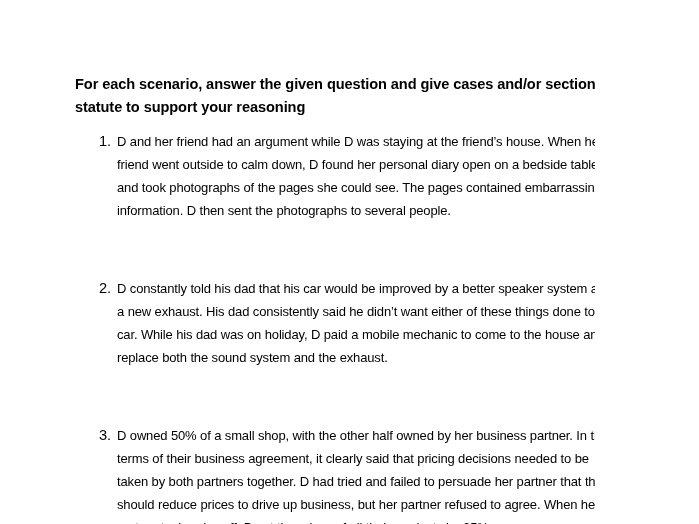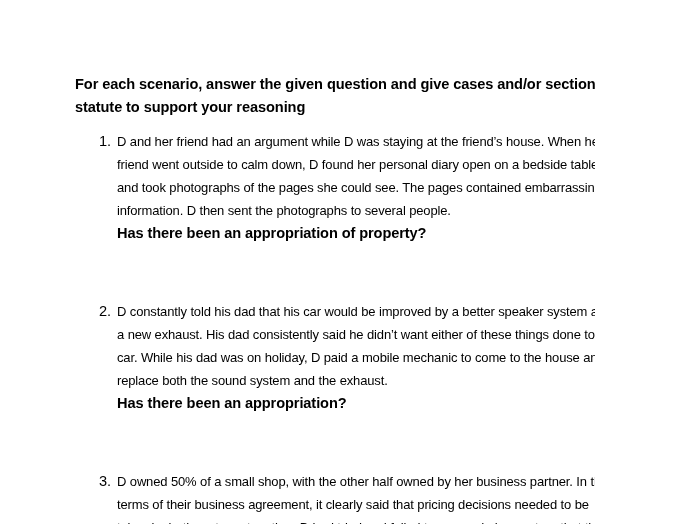--- a/index.html
+++ b/index.html
@@ -81,27 +81,25 @@
 
 <div class="page">
 
   <div class="doc-heading">For each scenario, answer the given question and give cases and/or sections of statute to support your reasoning</div>
 
   <div class="q-list">
 
     <div class="q-item">
       <span class="q-marker">1.</span>
       <div class="q-body">D and her friend had an argument while D was staying at the friend’s house. When her friend went outside to calm down, D found her personal diary open on a bedside table and took photographs of the pages she could see. The pages contained embarrassing information. D then sent the photographs to several people.</div>
-      <div class="q-question">Has there been an appropriation of property?</div>
     </div>
 
     <div class="q-item">
       <span class="q-marker">2.</span>
       <div class="q-body">D constantly told his dad that his car would be improved by a better speaker system and a new exhaust. His dad consistently said he didn’t want either of these things done to his car. While his dad was on holiday, D paid a mobile mechanic to come to the house and replace both the sound system and the exhaust.</div>
-      <div class="q-question">Has there been an appropriation?</div>
     </div>
 
     <div class="q-item">
       <span class="q-marker">3.</span>
       <div class="q-body">D owned 50% of a small shop, with the other half owned by her business partner. In the terms of their business agreement, it clearly said that pricing decisions needed to be taken by both partners together. D had tried and failed to persuade her partner that they should reduce prices to drive up business, but her partner refused to agree. When her partner took a day off, D cut the prices of all their products by 25%.</div>
 
     </div>
 
   </div>
 

